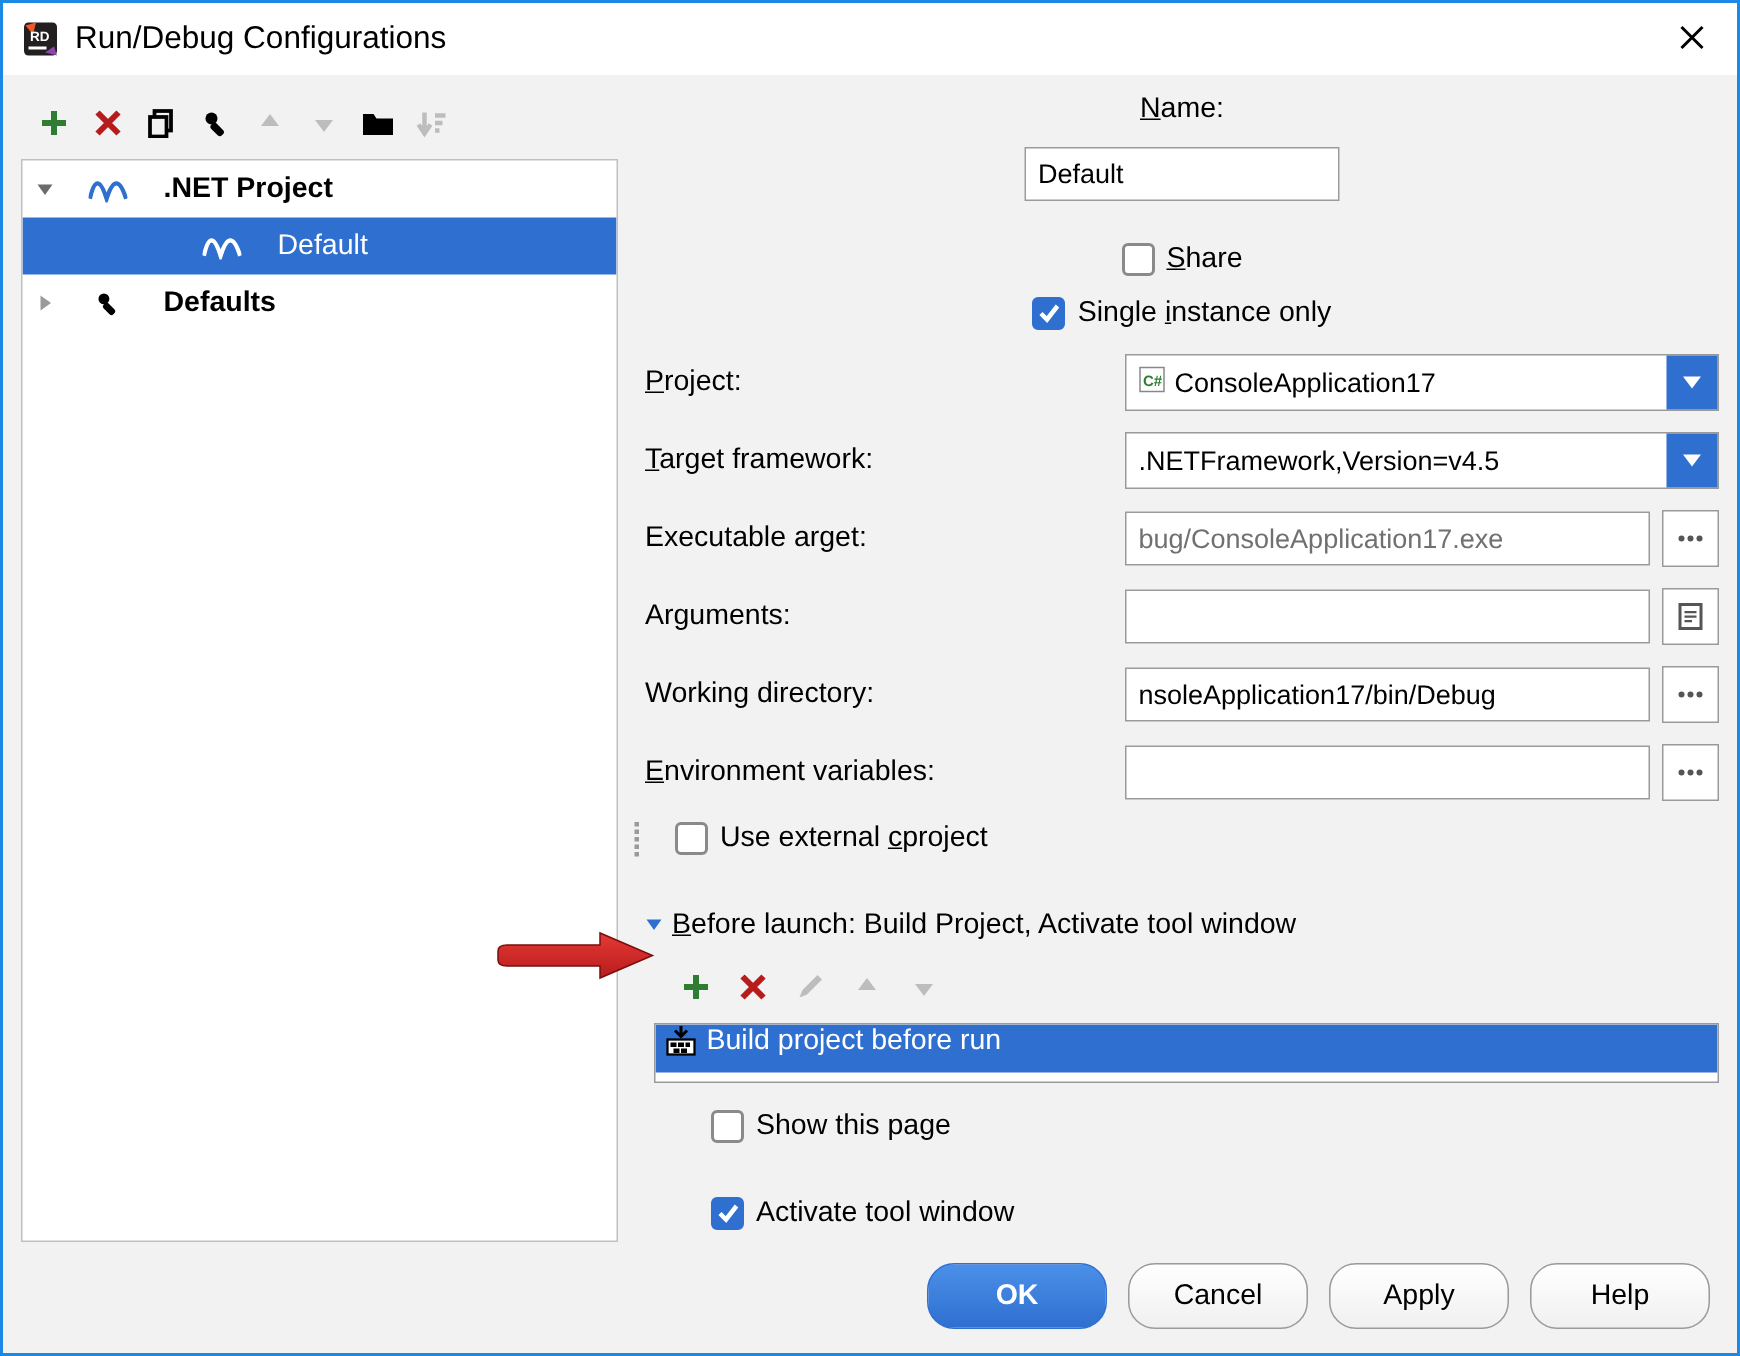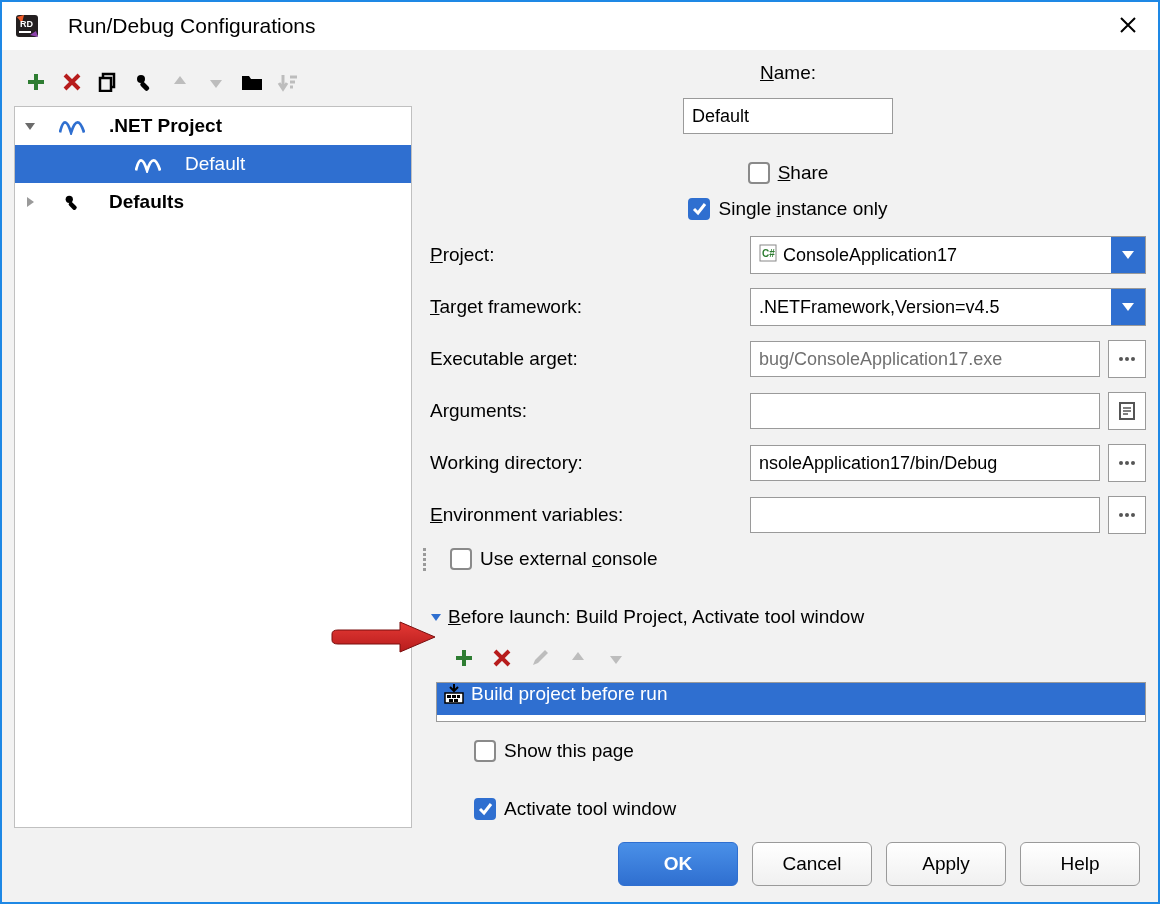--- a/index.html
+++ b/index.html
@@ -15,21 +15,21 @@
     position: relative;
   }
   
   .titlebar {
     display:flex;
     align-items:center;
     height: 48px;
     padding: 0 12px;
   }
   .titlebar .app-icon {
-    width: 26px; height: 26px; margin-right: 28px;
+    width: 26px; height: 26px; margin-right: 10px;
   }
   .titlebar .title {
     font-size: 21px;
     flex: 1;
   }
   .titlebar .close {
     font-size: 26px;
     line-height: 26px;
     width: 36px; text-align:center;
     cursor:pointer;
@@ -246,21 +246,21 @@
   .button-row {
     display:flex;
     justify-content:flex-end;
     gap: 14px;
     padding: 14px 6px 4px 6px;
   }
   .btn {
     min-width: 120px;
     height:44px;
     border:1px solid #9a9a9a;
-    border-radius:6px;
+    border-radius:18px;
     background: linear-gradient(#ffffff,#f0f0f0);
     font-size:19px;
     display:flex;
     align-items:center;
     justify-content:center;
     cursor:pointer;
   }
   .btn.primary {
     background: linear-gradient(#4a90e8,#2f6fd0);
     border-color:#2f6fd0;
@@ -517,21 +517,21 @@
                 <circle cx="3" cy="3" r="2" fill="#555"></circle>
                 <circle cx="9" cy="3" r="2" fill="#555"></circle>
                 <circle cx="15" cy="3" r="2" fill="#555"></circle>
               </svg>
           </div>
         </div>
 
         <div class="form-row" style="margin-left:20px;margin-top:6px;">
           <label class="checkbox">
             <span class="chk"></span>
-            <span><span>Use external </span><span class="mnemonic">c</span><span>onsole</span></span>
+            <span><span>Use external </span><span class="mnemonic">c</span><span>project</span></span>
           </label>
         </div>
       </div>
 
       <div class="section-header">
         <span>
           <svg width="12" height="12" viewBox="0 0 12 12">
               <path d="M1 3 L11 3 L6 10 Z" fill="#2f6fd0"></path>
             </svg>
         </span>

